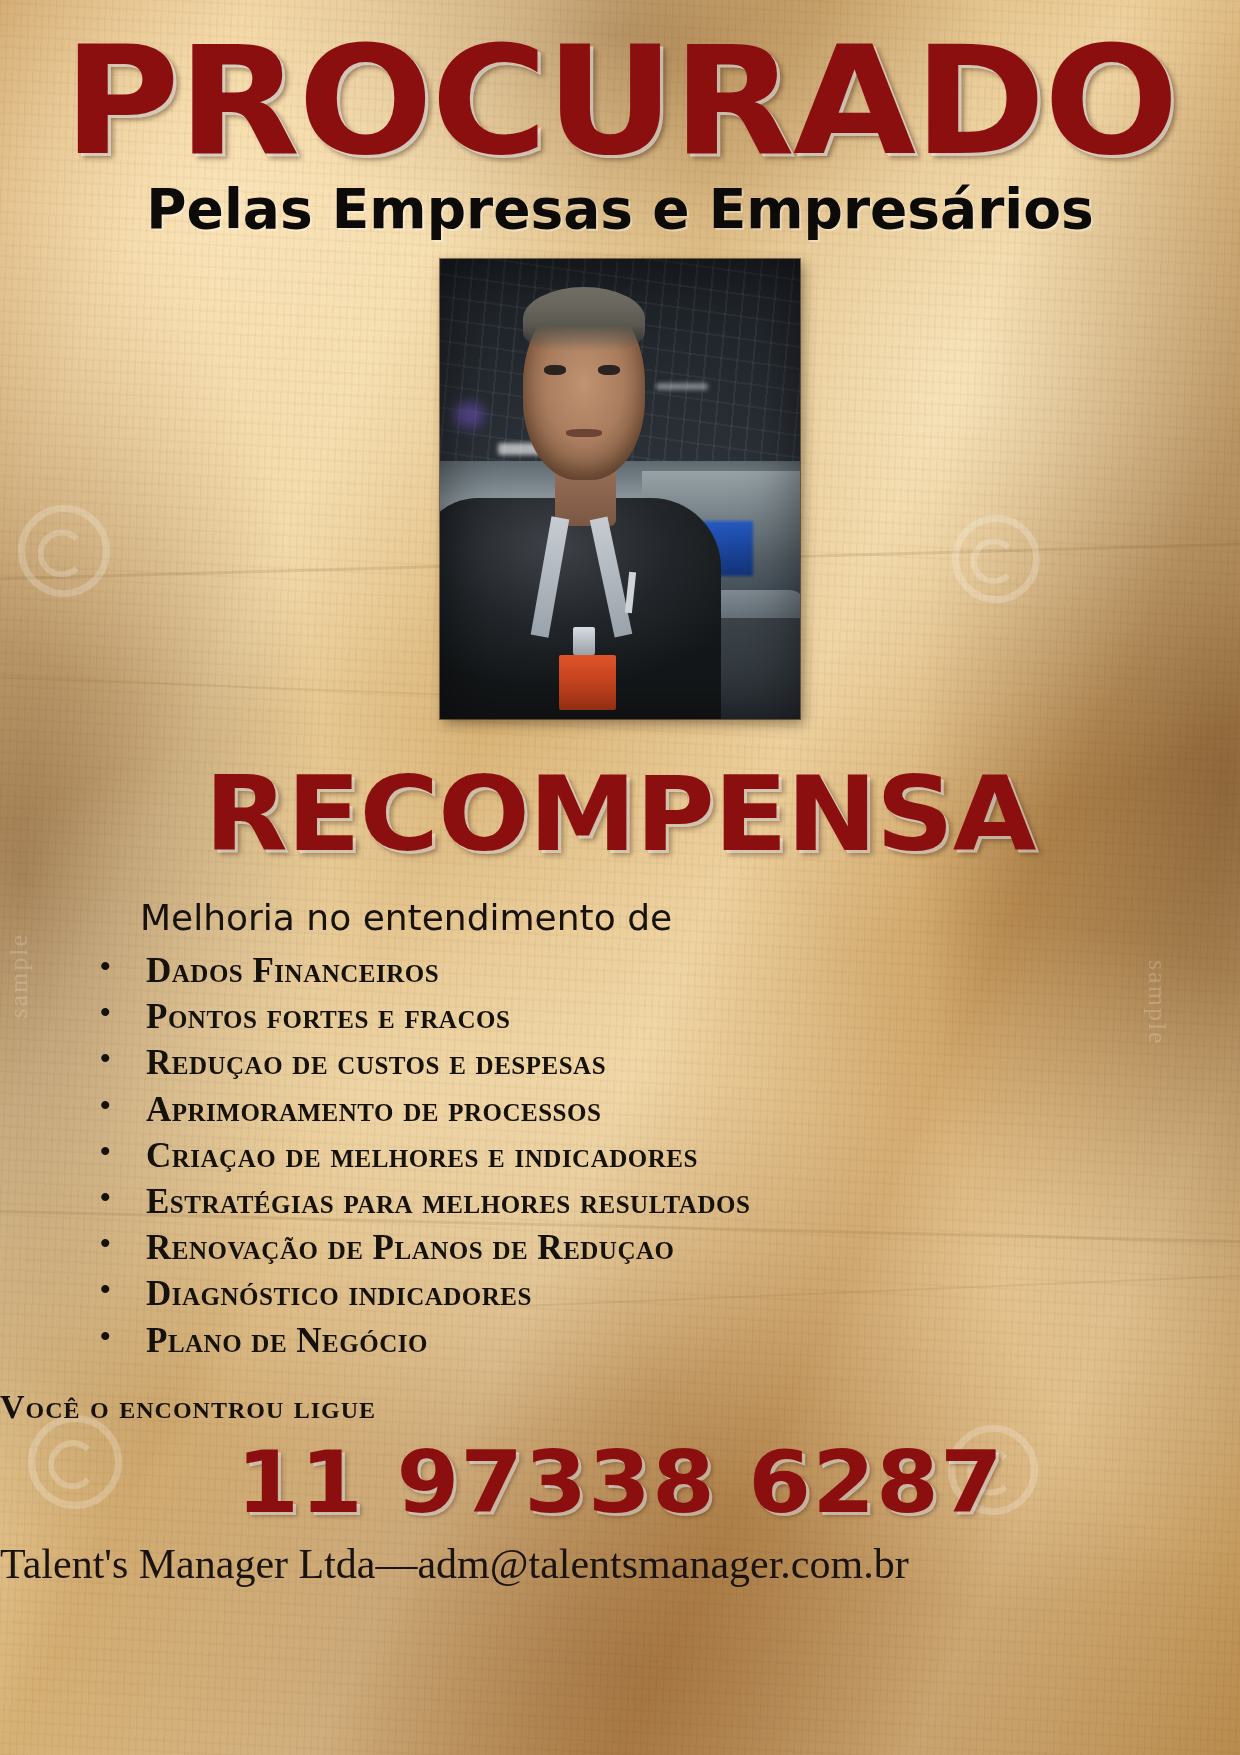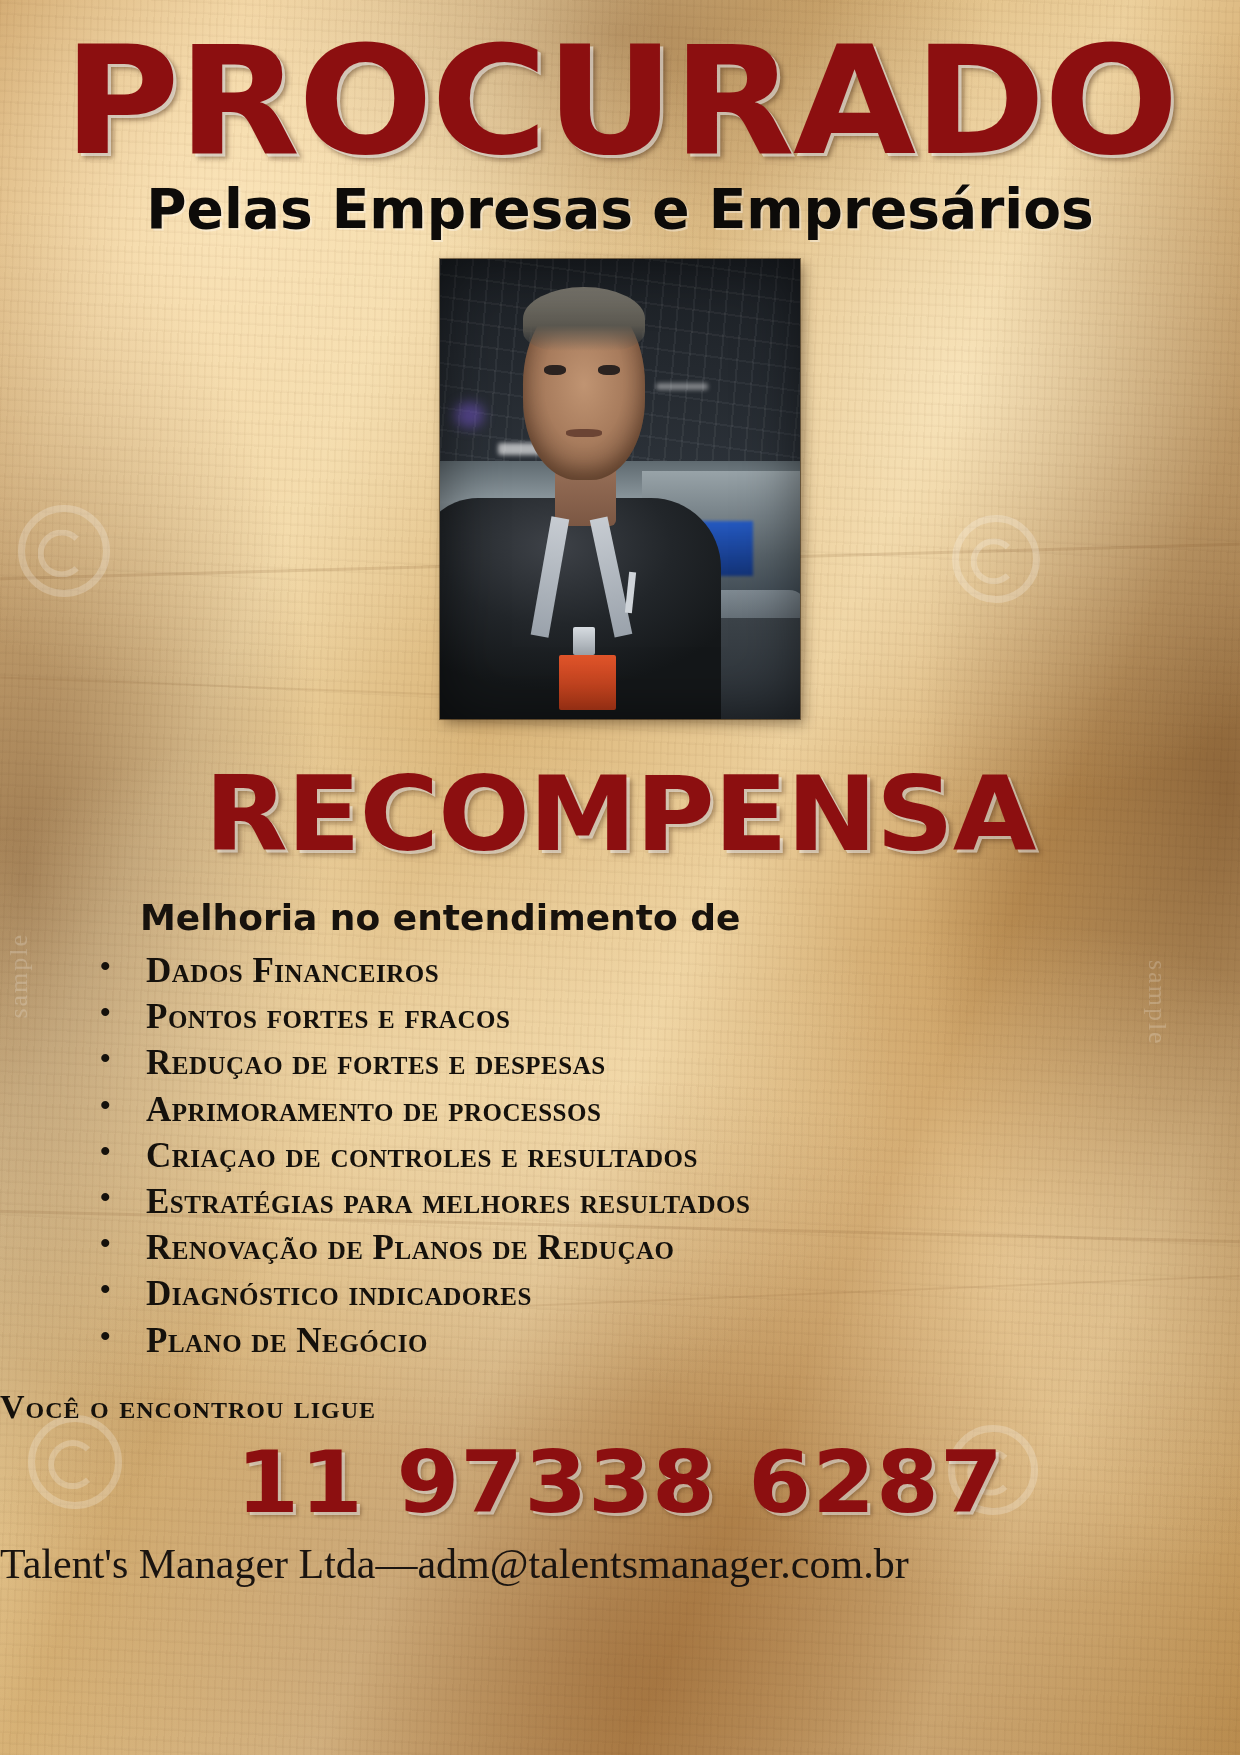--- a/index.html
+++ b/index.html
@@ -219,21 +219,21 @@
     color: #8c0f10;
     text-shadow:
       3px 3px 0 rgba(255,255,255,0.5),
       5px 5px 5px rgba(60,30,10,0.4);
     transform: scaleX(1.04);
   }
 
   .lead {
     margin: 22px 0 0 140px;
     font-family: "DejaVu Sans", sans-serif;
-    font-weight: 700;
+    font-weight: 400;
     font-size: 36px;
     color: #17120d;
   }
 
   ul.items {
     margin: 10px 0 0 0;
     padding: 0 0 0 90px;
     list-style: none;
   }
   ul.items li {
@@ -335,23 +335,23 @@
       <div class="ph-vig"></div>
     </div>
 
     <div class="reward">RECOMPENSA</div>
 
     <div class="lead">Melhoria no entendimento de</div>
 
     <ul class="items">
       <li>Dados Financeiros</li>
       <li>Pontos fortes e fracos</li>
-      <li>Reduçao de fortes e despesas</li>
+      <li>Reduçao de custos e despesas</li>
       <li>Aprimoramento de processos</li>
-      <li>Criaçao de controles e resultados</li>
+      <li>Criaçao de melhores e indicadores</li>
       <li>Estratégias para melhores resultados</li>
       <li>Renovação de Planos de Reduçao</li>
       <li>Diagnóstico indicadores</li>
       <li>Plano de Negócio</li>
     </ul>
 
     <div class="callout">Você o encontrou ligue</div>
     <div class="phone">11 97338 6287</div>
     <div class="footer">Talent's Manager Ltda—adm@talentsmanager.com.br</div>
 

